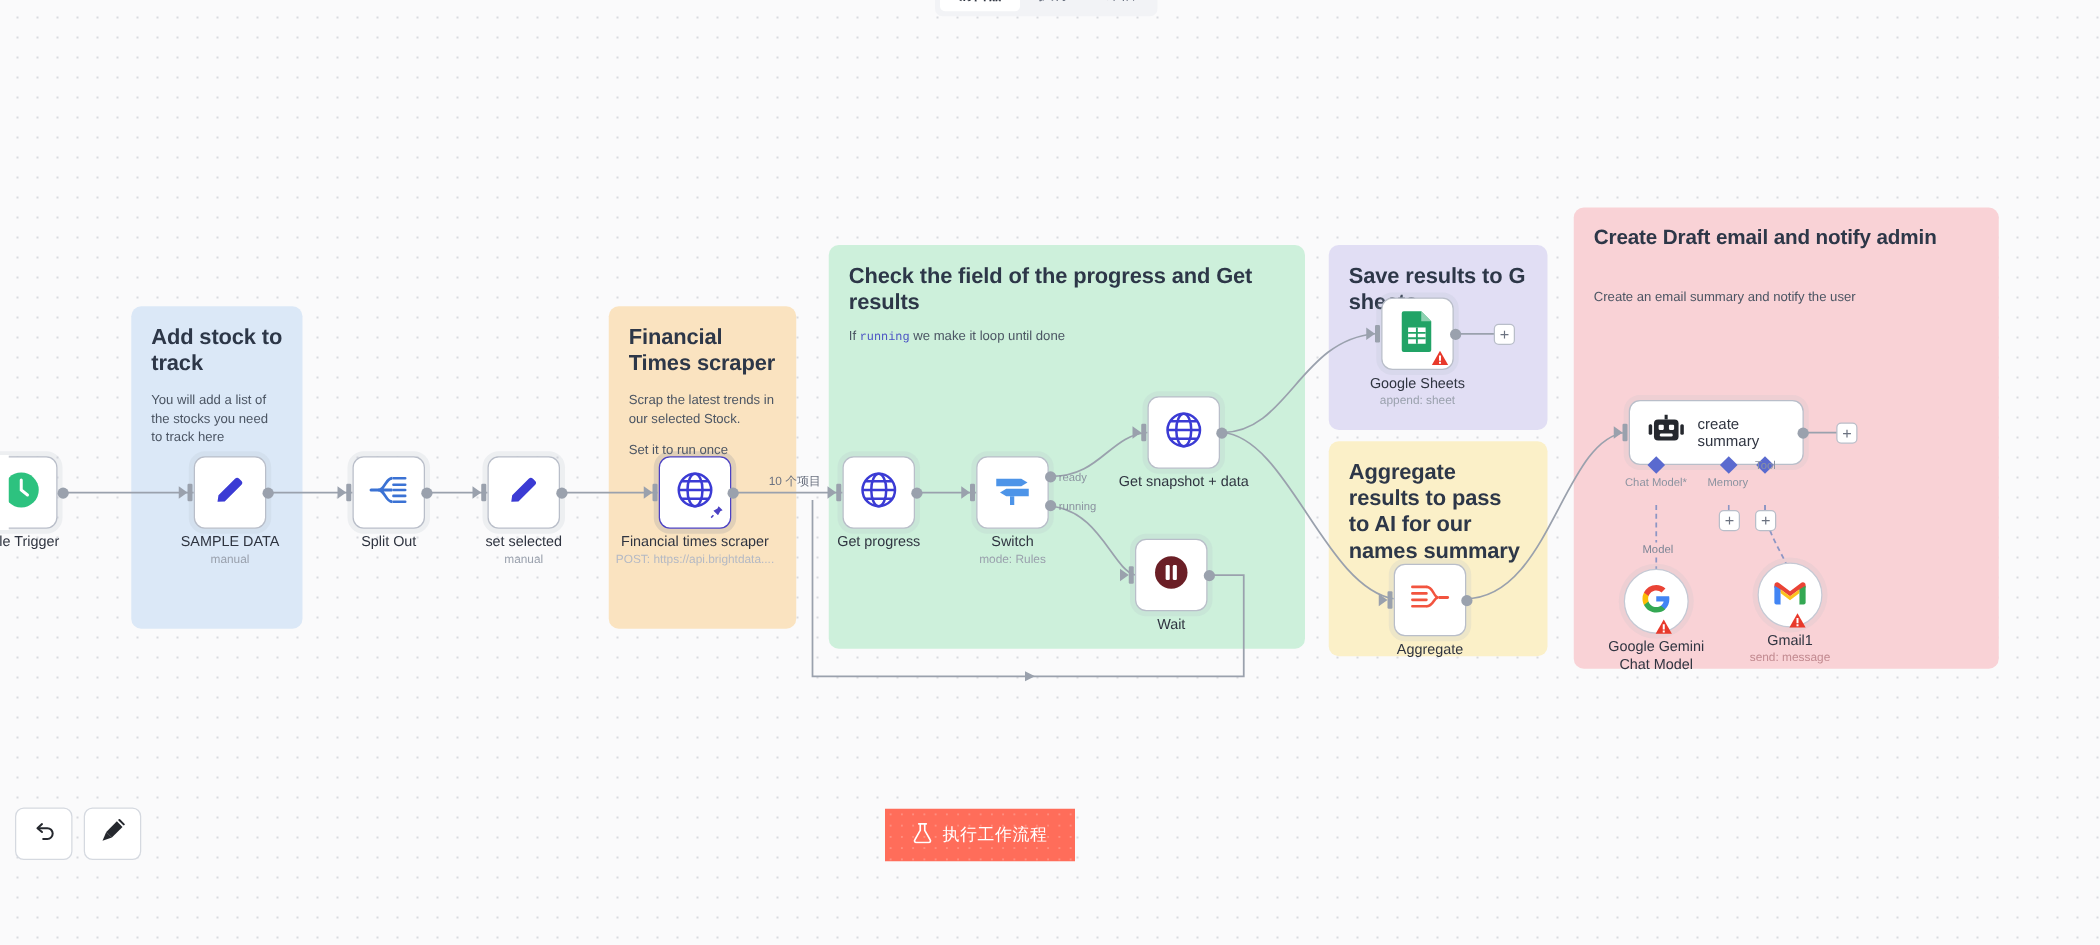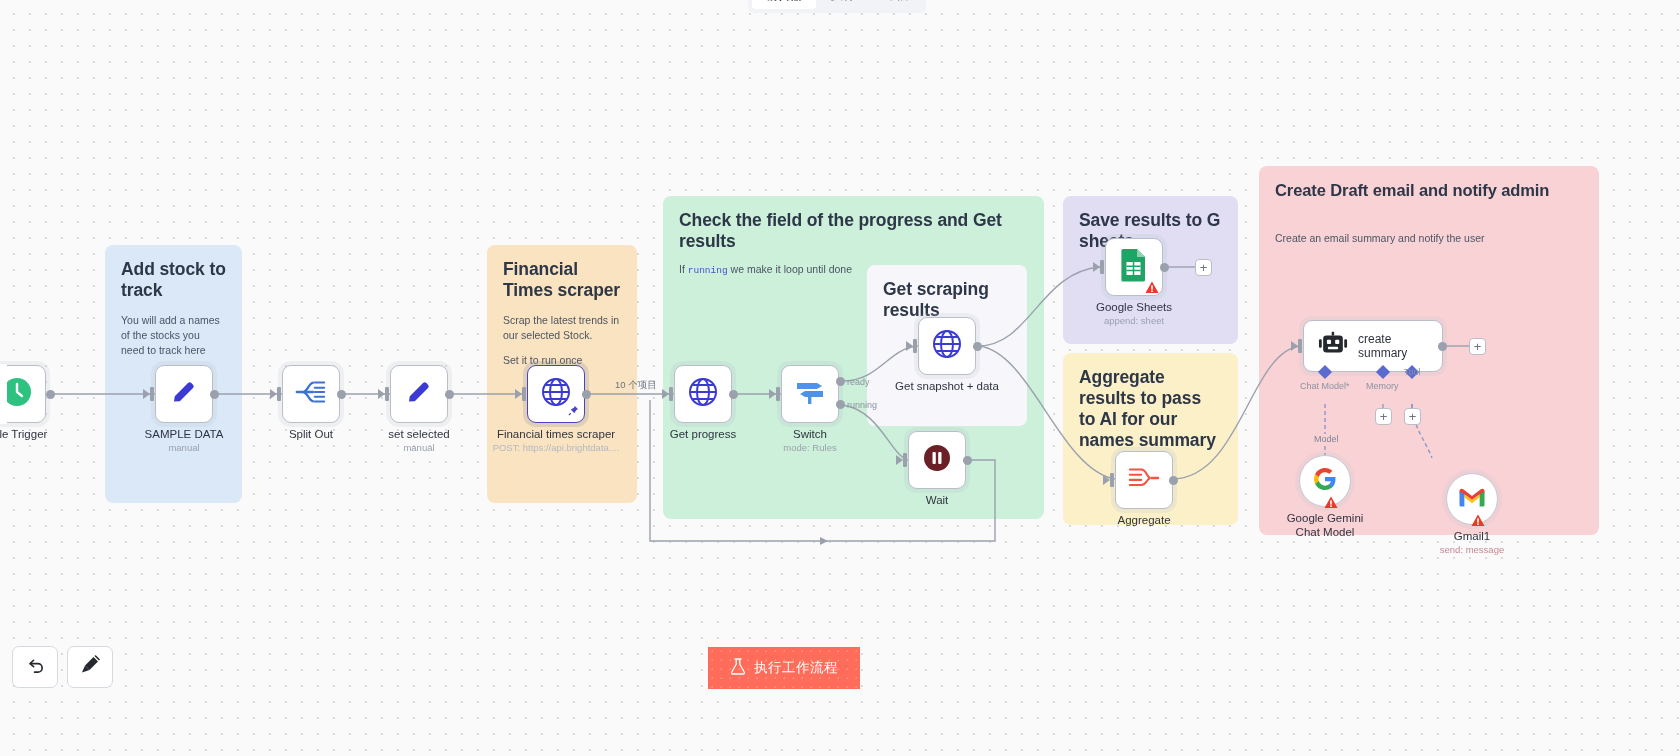--- a/index.html
+++ b/index.html
@@ -171,40 +171,37 @@
 <div id="canvas">
 
   <div id="tabbar">
     <div class="tab active">编辑器</div>
     <div class="tab">执行</div>
     <div class="tab">评估</div>
   </div>
 
   <div class="group g-blue" style="left:105px; top:245px; width:137px; height:258px;">
     <h3>Add stock to track</h3>
-    <p>You will add a names of the stocks you need to track here</p>
+    <p>You will add a list of the stocks you need to track here</p>
   </div>
 
 
   <div class="group g-orange" style="left:487px; top:245px; width:150px; height:258px;">
     <h3>Financial Times scraper</h3>
     <p>Scrap the latest trends in our selected Stock.</p>
     <p class="tight">Set it to run once</p>
   </div>
 
   <div class="group g-mint" style="left:663px; top:196px; width:381px; height:323px;">
     <h3>Check the field of the progress and Get results</h3>
     <p style="margin-top:10px;">
       <span>If </span><span class="mono-hl">running</span><span> we make it loop until done</span>
     </p>
   </div>
 
-  <div class="group" style="left:867px; top:265px; width:160px; height:161px; background:#f7f7fb;">
-    <h3>Get scraping results</h3>
-  </div>
 
   <div class="group g-purple" style="left:1063px; top:196px; width:175px; height:148px;">
     <h3>Save results to G sheets</h3>
   </div>
 
   <div class="group g-yellow" style="left:1063px; top:353px; width:175px; height:172px;">
     <h3>Aggregate results to pass to AI for our names summary</h3>
   </div>
 
   <div class="group g-pink" style="left:1259px; top:166px; width:340px; height:369px;">
@@ -496,21 +493,21 @@
         <svg width="14" height="13" viewBox="0 0 14 13">
             <path d="M7 0.5 L13.5 12 H0.5 Z" fill="#e8392b"></path>
             <rect x="6.2" y="4.4" width="1.6" height="4.2" fill="#fff"></rect>
             <rect x="6.2" y="9.4" width="1.6" height="1.6" fill="#fff"></rect>
           </svg>
       </span>
     </div>
     <div class="nlabel two" style="top:56px; width:104px; left:26px;">Google Gemini Chat Model</div>
   </div>
 
-  <div class="node" style="left:1406px; top:473px;margin-left:40px;">
+  <div class="node" style="left:1406px; top:450px;">
     <div class="subnode">
       <span>
         <svg width="26" height="20" viewBox="0 0 26 20">
           <path d="M2 18 V5.5 L13 13 L24 5.5 V18 a1.5 1.5 0 0 1 -1.5 1.5 H3.5 A1.5 1.5 0 0 1 2 18 Z" fill="#fff"></path>
           <path d="M0.5 4.2 A2.3 2.3 0 0 1 4.2 2.3 L13 9 L21.8 2.3 A2.3 2.3 0 0 1 25.5 4.2 V6 L13 15.2 L0.5 6 Z" fill="#ea4335"></path>
           <path d="M0.5 4.6 V18 A1.6 1.6 0 0 0 2.1 19.6 H5.6 V7.6 Z" fill="#4285f4"></path>
           <path d="M25.5 4.6 V18 a1.6 1.6 0 0 1 -1.6 1.6 H20.4 V7.6 Z" fill="#34a853"></path>
           <path d="M5.6 19.6 h14.8 V7.6 L13 13 L5.6 7.6 Z" fill="#fff"></path>
           <path d="M5.6 7.6 L13 13 L20.4 7.6 v3 L13 16.2 L5.6 10.6 Z" fill="#fbbc05" opacity="0.9"></path>
         </svg>

